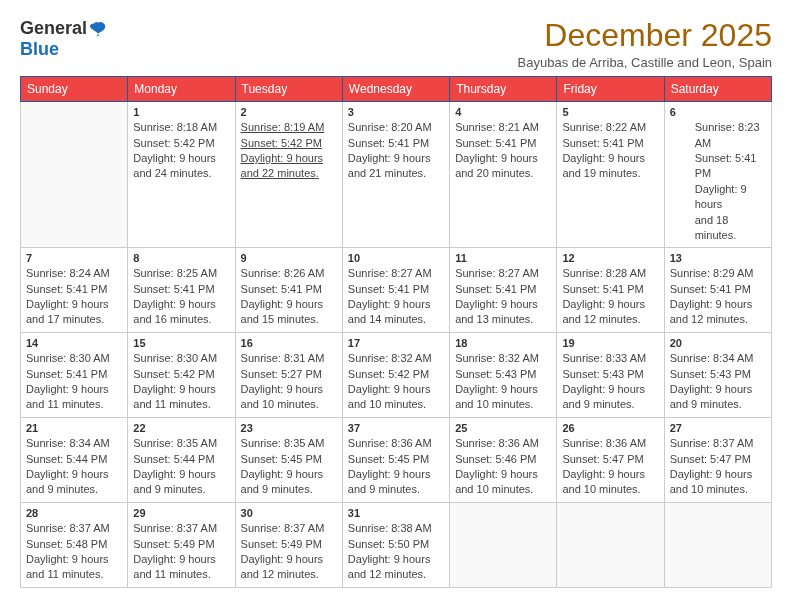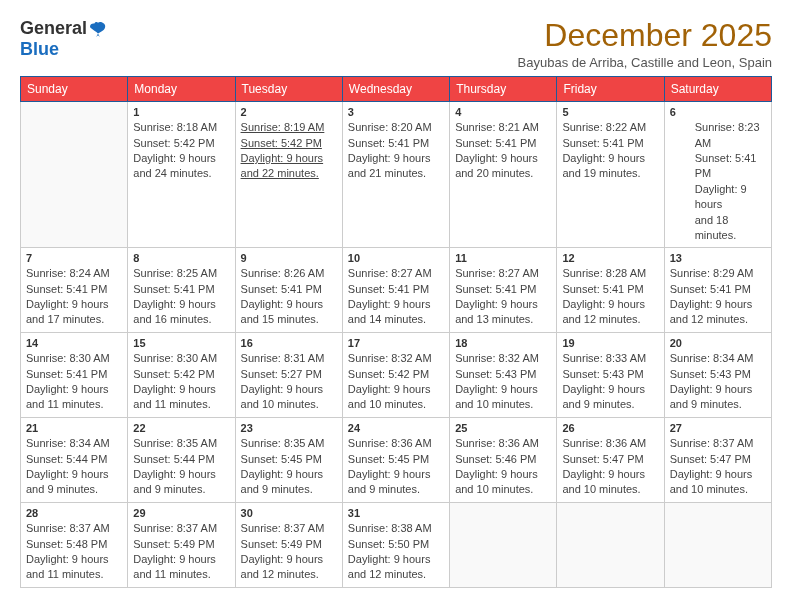--- a/index.html
+++ b/index.html
@@ -297,21 +297,21 @@
 and 9 minutes.</div>
           </td>
           <td>
             <div class="day-number">23</div>
             <div class="day-info" style="white-space: pre-line;">Sunrise: 8:35 AM
 Sunset: 5:45 PM
 Daylight: 9 hours
 and 9 minutes.</div>
           </td>
           <td>
-            <div class="day-number">24</div>
+            <div class="day-number">37</div>
             <div class="day-info" style="white-space: pre-line;">Sunrise: 8:36 AM
 Sunset: 5:45 PM
 Daylight: 9 hours
 and 9 minutes.</div>
           </td>
           <td>
             <div class="day-number">25</div>
             <div class="day-info" style="white-space: pre-line;">Sunrise: 8:36 AM
 Sunset: 5:46 PM
 Daylight: 9 hours

